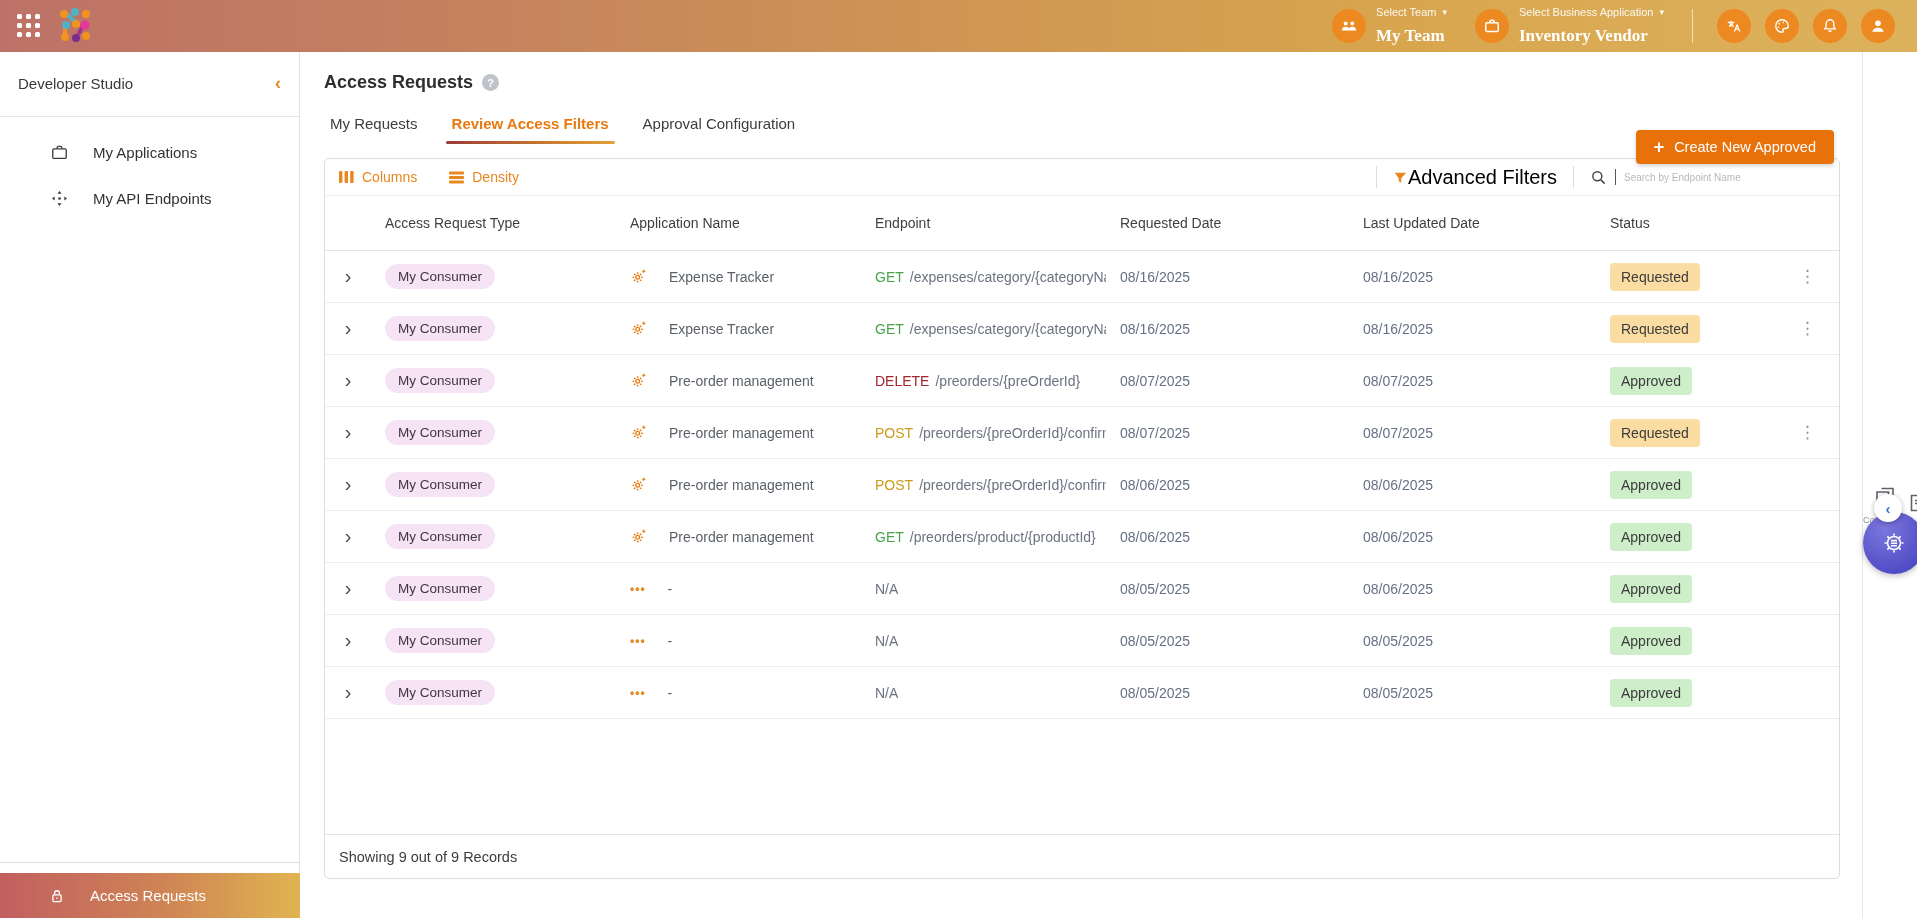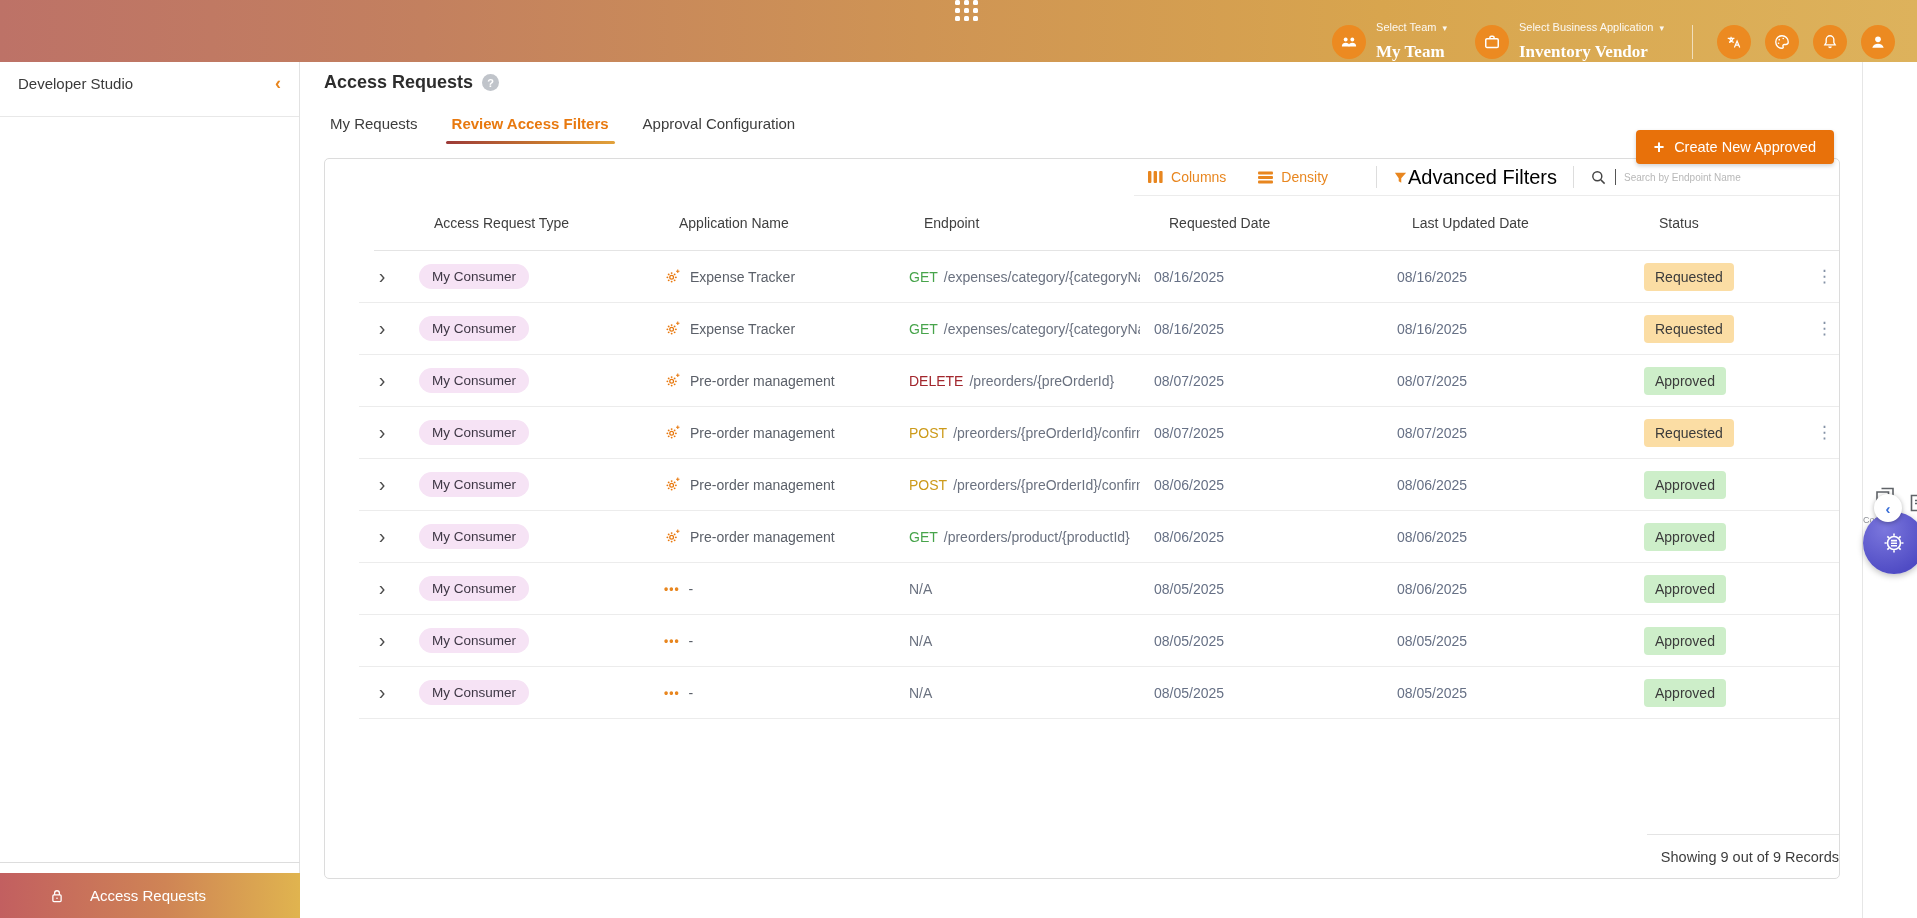--- a/index.html
+++ b/index.html
@@ -1,23 +1,23 @@
 <!DOCTYPE html>
 <html><head>
 <meta charset="utf-8">
 <style>
   * { margin:0; padding:0; box-sizing:border-box; }
   html,body { width:1917px; height:918px; overflow:hidden; background:#fff; }
   body { font-family:"Liberation Sans", sans-serif; }
   .app { position:relative; width:1917px; height:918px; background:#fff; overflow:hidden; }
 
   
-  .topbar { position:absolute; top:0; left:0; width:1917px; height:62px;
+  .topbar { position:absolute; top:0; left:0; width:1917px; height:52px;
     background:linear-gradient(90deg,#bd7267 0%,#c3805f 22%,#cf9454 48%,#d8a54e 72%,#ddb25c 100%);
-    display:flex; align-items:center; z-index:4;flex-direction:column; }
+    display:flex; align-items:center; z-index:4; }
   .launcher { margin-left:17px; width:24px; height:24px; display:grid;
     grid-template-columns:repeat(3,1fr); gap:3px; cursor:pointer; }
   .launcher span { width:5px; height:5px; background:#fff; border-radius:1.5px; }
   .logo { margin-left:13px; }
   .header-right { margin-left:auto; display:flex; align-items:center; padding-right:22px; }
   .selector { display:flex; align-items:center; gap:10px; margin-right:28px; cursor:pointer; }
   .sel-circle { width:34px; height:34px; border-radius:50%; background:#ec8a21;
     display:flex; align-items:center; justify-content:center; flex:0 0 auto; }
   .sel-texts { color:#fff; line-height:1.2; }
   .sel-label { font-size:11px; opacity:.92; display:flex; align-items:center; gap:6px; }
@@ -63,21 +63,21 @@
   .tab.active::after { content:""; position:absolute; left:-6px; right:-6px; bottom:0; height:3px;
     border-radius:2px; background:linear-gradient(90deg,#9c3a38,#c97a2f 60%,#e2a23b); }
   .create-btn { position:absolute; top:80px; right:28px; height:34px; padding:0 18px;
     background:#e8710a; color:#fff; border:none; border-radius:4px; font-size:14.5px;
     font-family:inherit; display:flex; align-items:center; gap:10px; cursor:pointer;
     box-shadow:0 2px 4px rgba(0,0,0,.18); }
   .plus { font-size:18px; font-weight:bold; line-height:1; }
 
   
   .card { margin:14px 0 0 24px; width:1516px; height:721px; border:1px solid #dcdcdc;
-    border-radius:5px; display:flex; flex-direction:column; background:#fff;align-items:flex-end; }
+    border-radius:5px; display:flex; flex-direction:column; background:#fff; }
   .toolbar { height:37px; flex:0 0 auto; display:flex; align-items:center; padding:0 14px;
     border-bottom:1px solid #ececec; }
   .tool-btn { display:flex; align-items:center; gap:8px; color:#e8861f; font-size:14px;
     margin-right:32px; cursor:pointer; }
   .toolbar-right { margin-left:auto; display:flex; align-items:center; }
   .vdiv { width:1px; height:22px; background:#ddd; margin:0 16px; }
   .adv-filters { display:flex; align-items:center; font-size:20px; color:#000000; cursor:pointer; }
   .search-box { display:flex; align-items:center; gap:8px; width:235px; }
   .caret-bar { width:1px; height:16px; background:#555; }
   .search-box input { border:none; outline:none; width:195px; font-size:10px; color:#333;
@@ -86,21 +86,21 @@
 
   .thead, .trow { display:grid; grid-template-columns:46px 245px 245px 245px 243px 247px 180px 1fr;
     align-items:center; }
   .thead { height:55px; flex:0 0 auto; border-bottom:1px solid #e4e4e4; font-size:14px; color:#3f3f3f; }
   .thead > span { padding-left:14px; }
   .trow { height:52px; border-bottom:1px solid #ececec; font-size:14px; }
   .cell { padding-left:14px; }
   .expand-cell { display:flex; justify-content:center; color:#4a4a4a; font-size:20px; cursor:pointer; }
   .type-badge { display:inline-block; background:#f6e3f5; color:#3e3745; border-radius:13px;
     padding:5px 13px; font-size:13.5px; }
-  .app-cell { display:flex; align-items:center; gap:9px; color:#5b6069; overflow:hidden; white-space:nowrap; }
+  .app-cell { display:flex; align-items:center; gap:22px; color:#5b6069; overflow:hidden; white-space:nowrap; }
   .dots-icon { color:#e8861f; font-weight:bold; font-size:12px; letter-spacing:1px; }
   .endpoint-cell { display:flex; gap:6px; color:#6b7280; overflow:hidden; white-space:nowrap; }
   .method { font-weight:500; }
   .method.get { color:#47a44b; }
   .method.post { color:#cc9a1a; }
   .method.delete { color:#a2262d; }
   .date-cell { color:#667085; }
   .status-badge { display:inline-block; border-radius:4px; padding:6px 11px; font-size:14px; color:#3b3b3b; }
   .status-badge.requested { background:#fbdda4; }
   .status-badge.approved { background:#cdeec9; }
@@ -214,20 +214,39 @@
         </svg>
       </div>
     </div>
   </header>
 
   <aside class="sidebar">
     <div class="sidebar-header">
       <span>Developer Studio</span>
       <span class="collapse">‹</span>
     </div>
+    <nav class="side-nav">
+      <div class="side-item">
+        <svg width="19" height="19" viewBox="0 0 24 24" fill="none" stroke="#3c3c3c" stroke-width="1.7">
+          <rect x="3.5" y="7.5" width="17" height="12" rx="1.5"></rect>
+          <path d="M9 7.5V5.9A1.6 1.6 0 0 1 10.6 4.3h2.8A1.6 1.6 0 0 1 15 5.9v1.6"></path>
+        </svg>
+        <span>My Applications</span>
+      </div>
+      <div class="side-item">
+        <svg width="19" height="19" viewBox="0 0 24 24" fill="#3c3c3c">
+          <path d="M12 2.5l2.6 3.4h-5.2z"></path>
+          <path d="M12 21.5l-2.6-3.4h5.2z"></path>
+          <path d="M2.5 12l3.4-2.6v5.2z"></path>
+          <path d="M21.5 12l-3.4 2.6V9.4z"></path>
+          <circle cx="12" cy="12" r="1.7"></circle>
+        </svg>
+        <span>My API Endpoints</span>
+      </div>
+    </nav>
     <div class="sidebar-divider"></div>
     <div class="sidebar-active">
       <svg width="18" height="18" viewBox="0 0 24 24" fill="none" stroke="#fff" stroke-width="1.7">
         <rect x="6.5" y="10.5" width="11" height="9" rx="1.4"></rect>
         <path d="M8.8 10.5V8.2a3.2 3.2 0 0 1 6.4 0v2.3"></path>
         <circle cx="12" cy="15" r="1.1" fill="#fff" stroke="none"></circle>
       </svg>
       <span>Access Requests</span>
     </div>
   </aside>

